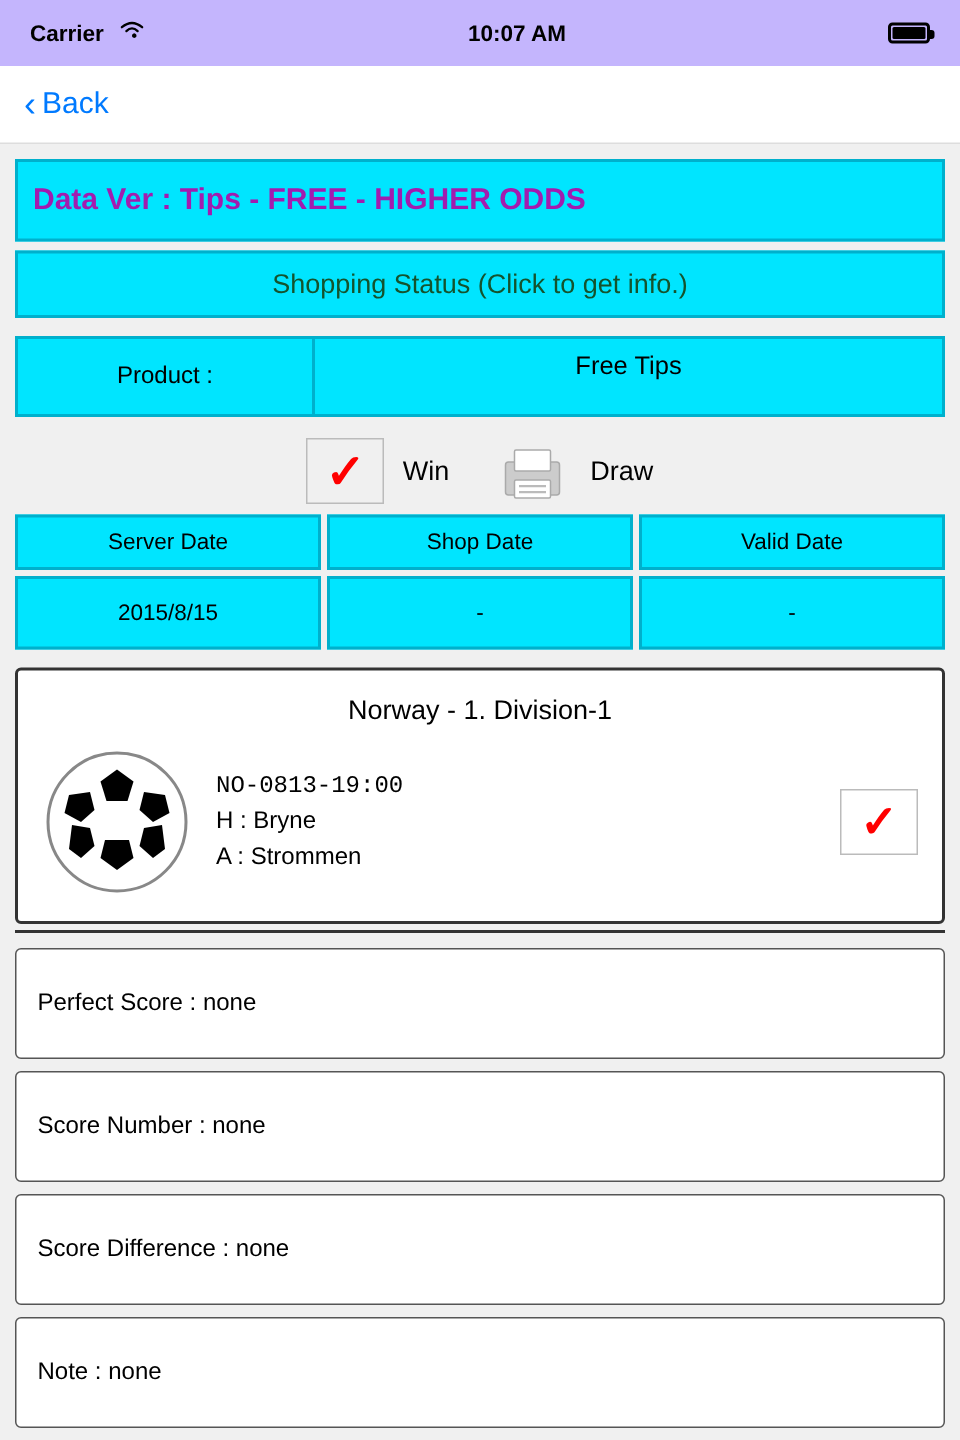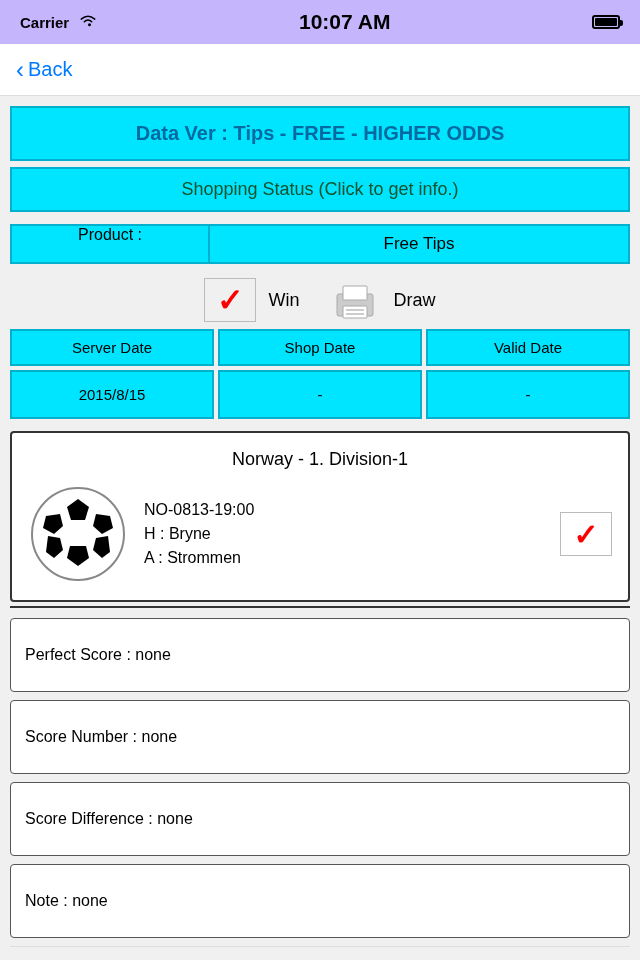--- a/index.html
+++ b/index.html
@@ -16,21 +16,21 @@
     .status-bar {
       background: #c4b5fd;
       display: flex;
       align-items: center;
       justify-content: space-between;
       padding: 0 20px;
       height: 44px;
       font-size: 15px;
       font-weight: 600;
     }
-    .status-bar-center { font-size: 21px; font-weight: 600; }
+    .status-bar-center { font-size: 15px; font-weight: 600; }
     .status-bar-right { display: flex; align-items: center; gap: 6px; }
     .battery-icon {
       width: 28px; height: 14px; border: 2px solid black; border-radius: 3px;
       position: relative; display: inline-block;
     }
     .battery-icon::after {
       content: ''; position: absolute; right: -5px; top: 3px;
       width: 3px; height: 6px; background: black; border-radius: 0 2px 2px 0;
     }
     .battery-fill {
@@ -59,25 +59,25 @@
     .back-chevron {
       font-size: 24px;
       margin-right: 4px;
       color: #007aff;
     }
 
     
     .data-ver-header {
       background: #00e5ff;
       border: 2px solid #00b0cc;
-      text-align: center;
-      padding: 14px 27px;
+      text-align: left;
+      padding: 14px 10px;
       font-size: 20px;
       font-weight: 600;
-      color: #0369a1;
+      color: #a21caf;
       margin: 10px 10px 0 10px;
     }
 
     
     .shopping-status {
       background: #00e5ff;
       border: 2px solid #00b0cc;
       text-align: center;
       padding: 10px;
       font-size: 18px;
@@ -90,21 +90,21 @@
     
     .product-row {
       display: flex;
       margin: 6px 10px 0 10px;
       gap: 0;
     }
     .product-label {
       background: #00e5ff;
       border: 2px solid #00b0cc;
       text-align: center;
-      padding: 0 10px;
+      padding: 16px 10px;
       font-size: 16px;
       font-weight: 500;
       width: 200px;
       flex-shrink: 0;
     }
     .product-value {
       background: #00e5ff;
       border: 2px solid #00b0cc;
       border-left: none;
       text-align: center;
@@ -185,21 +185,21 @@
       width: 100px;
       height: 100px;
       flex-shrink: 0;
     }
     .match-details {
       flex: 1;
       display: flex;
       flex-direction: column;
       gap: 6px;
     }
-    .match-time { font-size: 16px; }
+    .match-time { font-size: 16px; font-family: Liberation Mono, monospace; }
     .match-team { font-size: 16px; }
     .match-checkmark {
       margin-left: auto;
       align-self: center;
     }
 
     
     .score-boxes {
       margin: 10px 10px 0 10px;
     }

